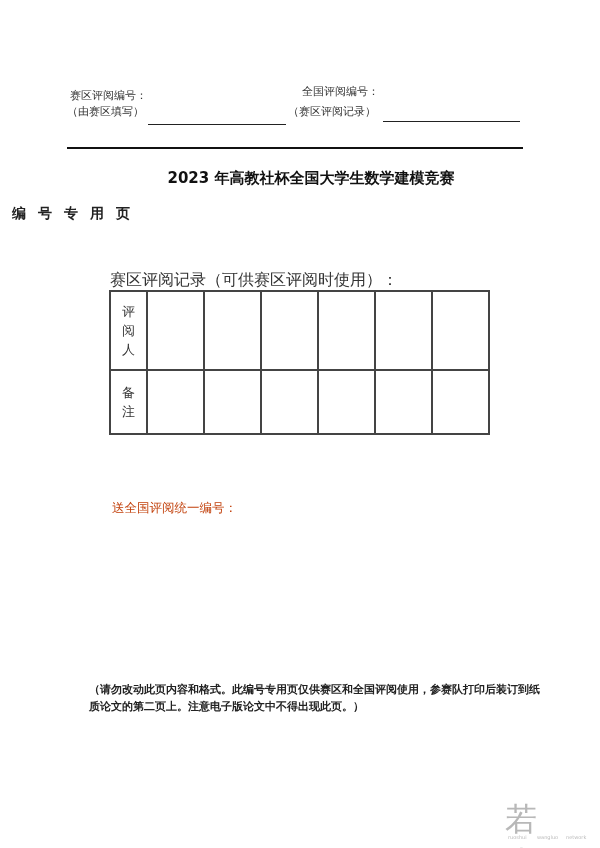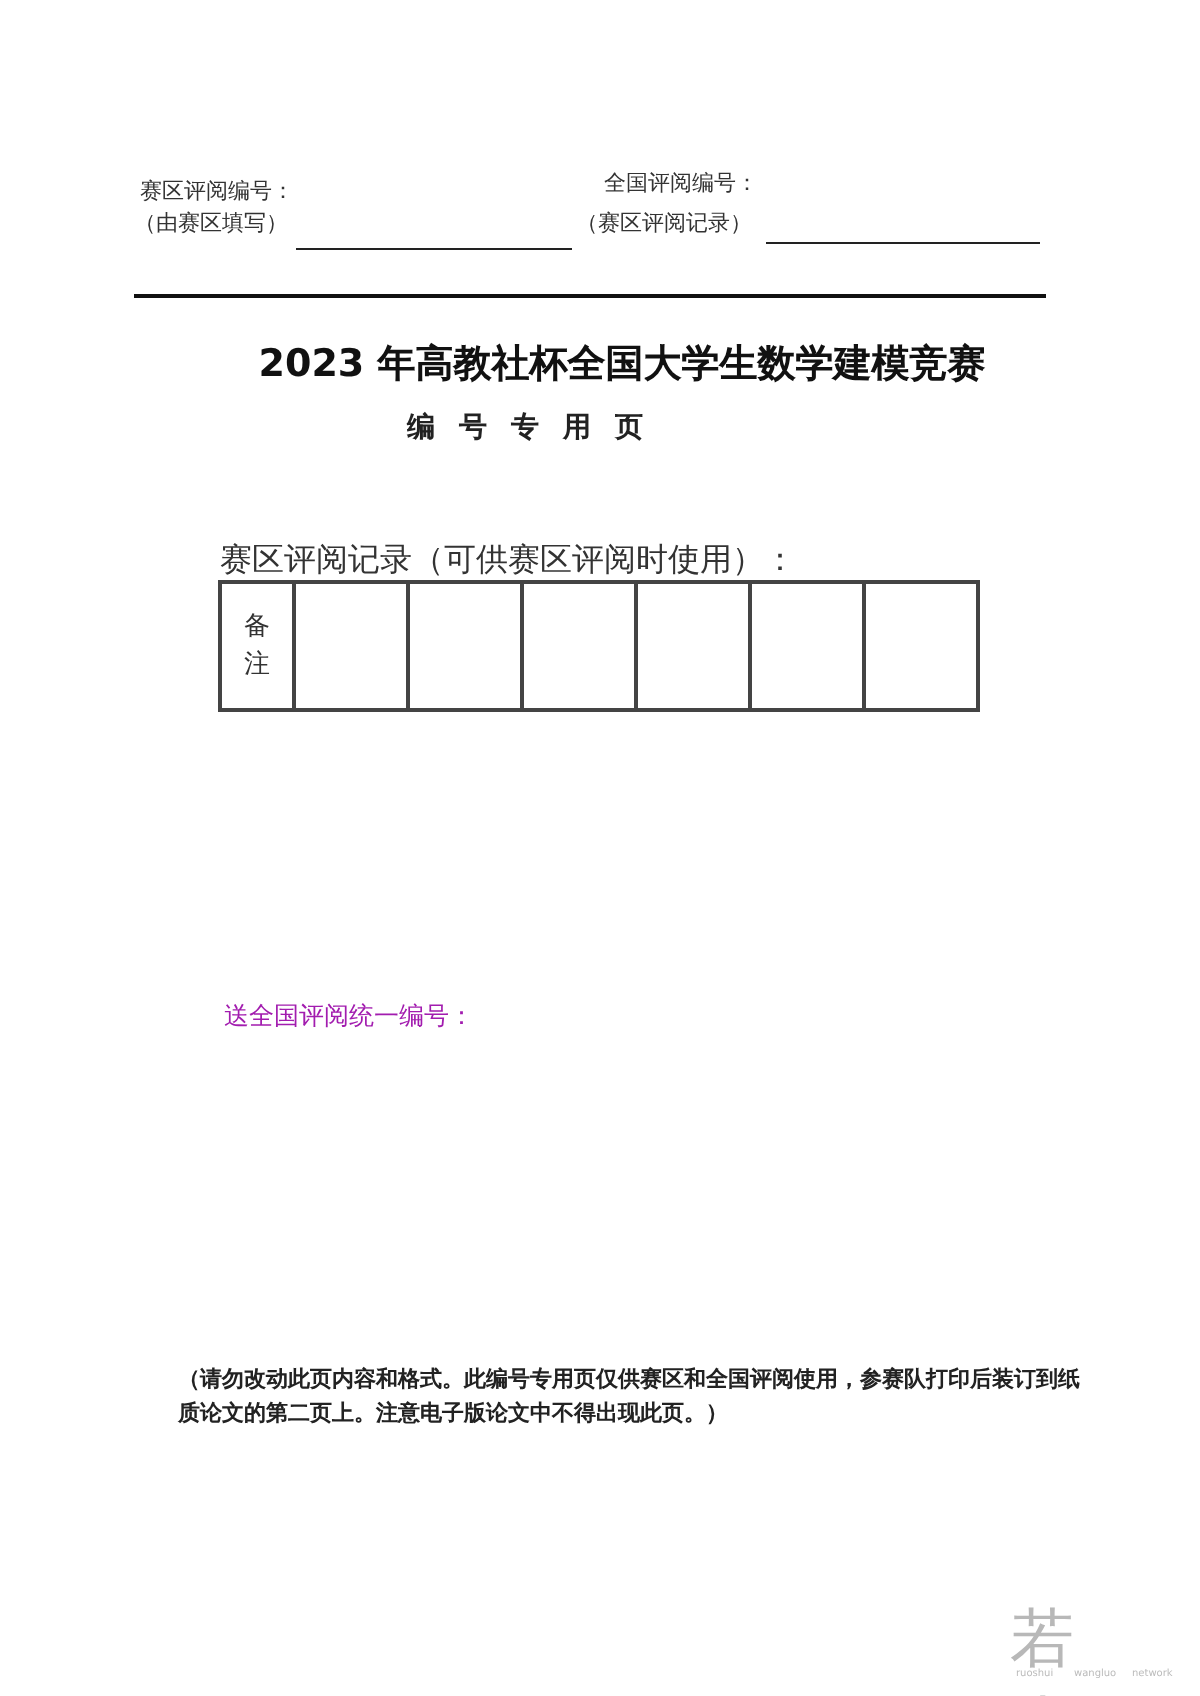--- a/index.html
+++ b/index.html
@@ -3,31 +3,31 @@
 <meta charset="utf-8">
 <style>
   html, body { margin:0; padding:0; background:#fff; }
   body { width:600px; height:848px; position:relative; overflow:hidden;
          font-family:"DejaVu Serif","Liberation Serif",serif; color:#222; }
   .abs { position:absolute; }
   .small { font-size:11px; line-height:16px; color:#333; }
   .uline { position:absolute; height:1px; background:#222; }
   .rule { position:absolute; left:67px; width:456px; height:2px; background:#111; }
   .title { left:0; width:600px; text-align:center; font-family:"DejaVu Sans","Liberation Sans",sans-serif;
-           font-weight:bold; font-size:19px; color:#111; top:169px; padding-left:22px; box-sizing:border-box; }
-  .subtitle { left:0; width:525px; text-align:center; font-size:14px; font-weight:bold; letter-spacing:12px;
+           font-weight:bold; font-size:15px; color:#111; top:169px; padding-left:22px; box-sizing:border-box; }
+  .subtitle { left:0; width:525px; font-size:14px; font-weight:bold; letter-spacing:12px;
               top:205px; color:#222; padding-left:12px; box-sizing:border-box; }
   .rec-label { left:110px; top:270px; font-size:16px; color:#333; }
   table.grid { position:absolute; left:109px; top:290px; border-collapse:collapse; }
   table.grid td { border:2px solid #444; padding:0; }
   .rowhead { width:35px; text-align:center; font-size:13px; line-height:19px; color:#333; }
   .cell { width:55px; }
   .r1 td { height:77px; }
   .r2 td { height:62px; }
-  .send { left:112px; top:500px; font-size:12.5px; line-height:16px; color:#a21caf; }
+  .send { left:112px; top:500px; font-size:12.5px; line-height:16px; color:#c2410c; }
   .notice { left:89px; top:681px; width:460px; font-size:11px; line-height:17px; font-weight:bold; color:#222; }
   .wm { left:505px; top:798px; font-family:"DejaVu Sans","Liberation Sans",sans-serif; font-size:32px;
         color:#b8b8b8; letter-spacing:16px; }
   .wm-sub { top:834px; font-size:5px; color:#bbb; font-family:"DejaVu Sans",sans-serif; }
 </style>
 </head>
 <body>
 
 <div class="abs small" style="left:70px; top:88px;">赛区评阅编号：</div>
 <div class="abs small" style="left:67px; top:104px;">（由赛区填写）</div>
@@ -38,20 +38,31 @@
 <div class="uline" style="left:383px; top:121px; width:137px;"></div>
 
 <div class="rule" style="top:147px;"></div>
 
 <div class="abs title">2023 年高教社杯全国大学生数学建模竞赛</div>
 <div class="abs subtitle">编号专用页</div>
 
 <div class="abs rec-label">赛区评阅记录（可供赛区评阅时使用）：</div>
 <table class="grid">
   <tbody>
+      <tr class="r1">
+    <td class="rowhead">
+      <div style="width:14px;margin:0 auto;word-break:break-all;">评阅人</div>
+    </td>
+    <td class="cell"></td>
+    <td class="cell"></td>
+    <td class="cell"></td>
+    <td class="cell"></td>
+    <td class="cell"></td>
+    <td class="cell"></td>
+  </tr>
   <tr class="r2">
     <td class="rowhead">
       <div style="width:14px;margin:12px auto;word-break:break-all;">备注</div>
     </td>
     <td class="cell"></td>
     <td class="cell"></td>
     <td class="cell"></td>
     <td class="cell"></td>
     <td class="cell"></td>
     <td class="cell"></td>

